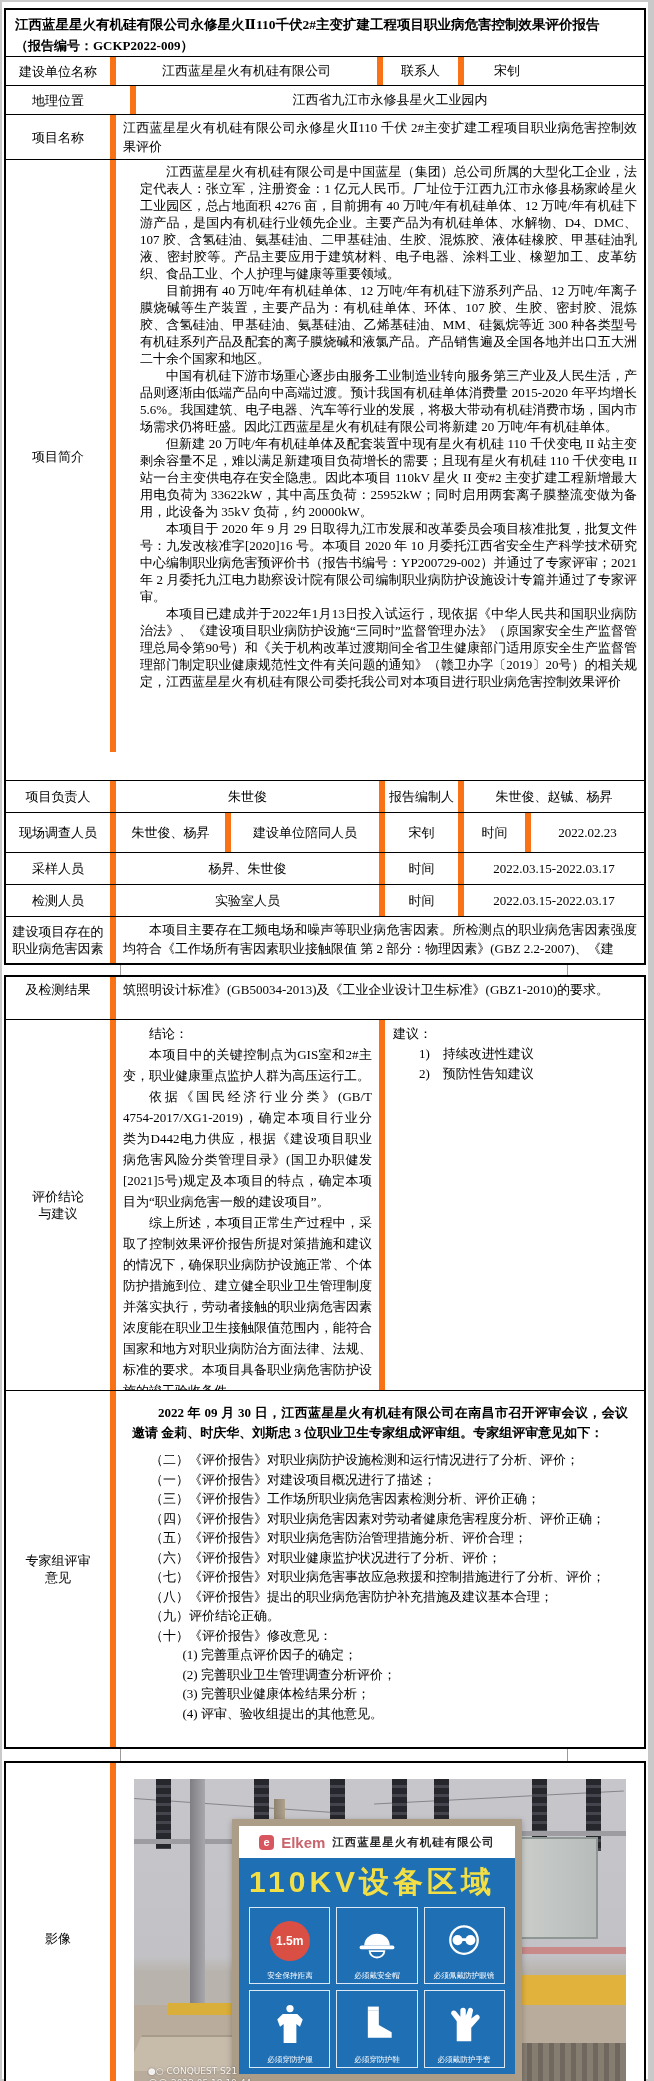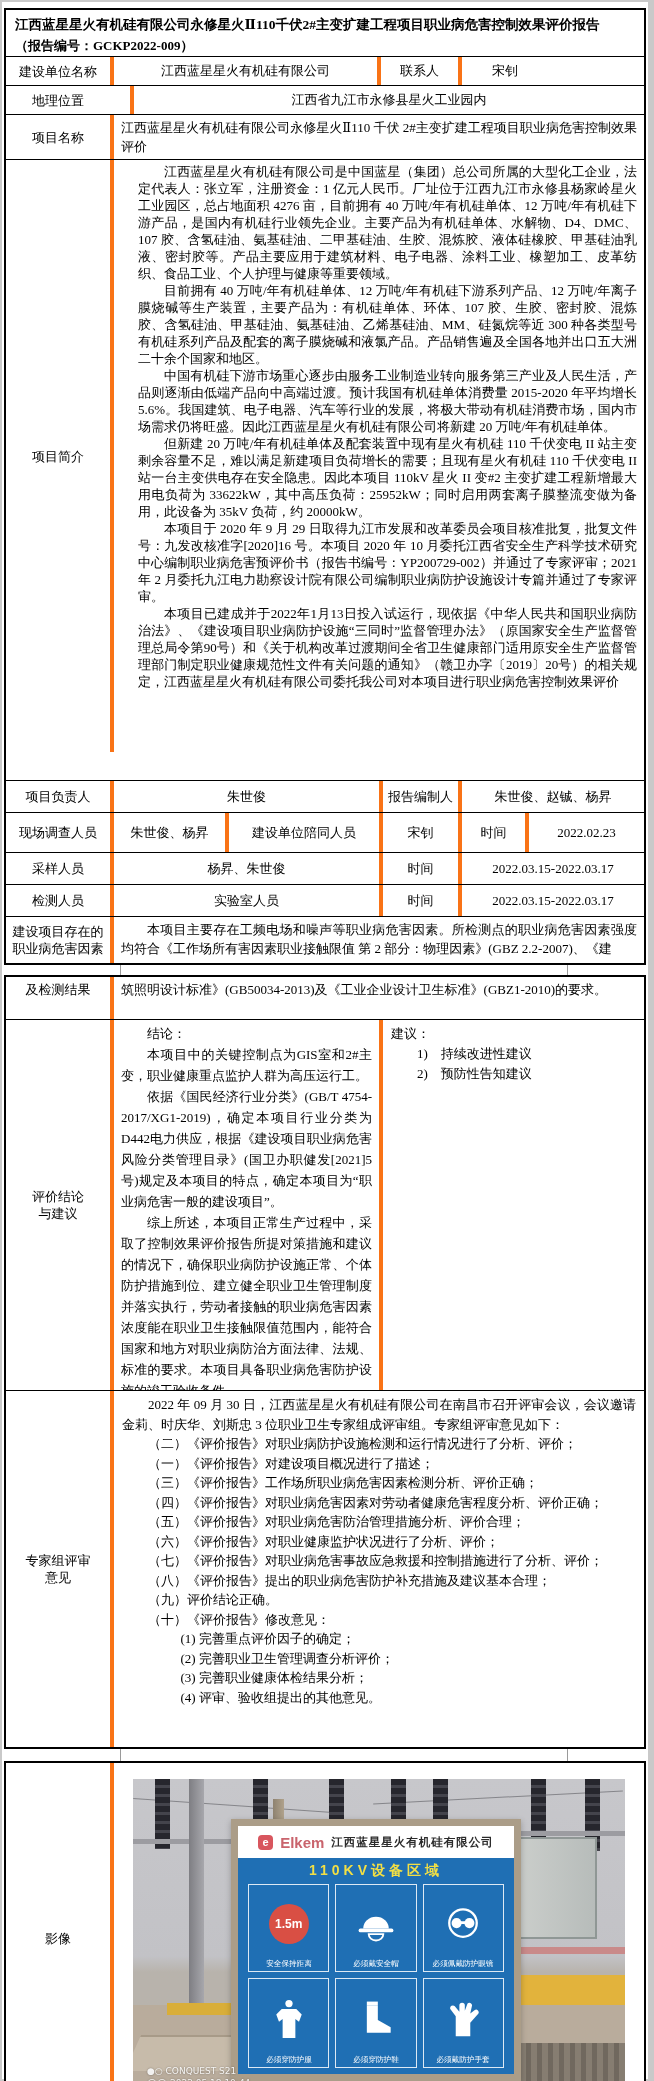--- a/index.html
+++ b/index.html
@@ -2,41 +2,41 @@
 <html><head>
 <meta charset="utf-8">
 <style>
   html,body{margin:0;padding:0;}
   body{width:654px;height:2081px;background:#c9c9c9;font-family:"Liberation Serif","DejaVu Serif",serif;color:#000;}
   .page{position:absolute;left:2px;top:2px;width:646px;height:2077px;background:#fff;}
   .tbl{width:638px;margin:0 auto;border:2px solid #000;background:#fff;}
   .t1{margin-top:6px;}
   .row{display:grid;border-top:1px solid #000;}
   .row:first-child{border-top:none;}
-  .c{border-left:4px solid #f97316;overflow:hidden;box-sizing:border-box;}
+  .c{border-left:6px solid #f97316;overflow:hidden;box-sizing:border-box;}
   .c:first-child{border-left:none;}
   .lab{display:flex;flex-direction:column;align-items:center;justify-content:center;text-align:center;font-size:13px;line-height:17px;}
   .ctr{display:flex;align-items:center;justify-content:center;text-align:center;font-size:13px;}
   .txt{font-size:13px;line-height:19px;padding:3px 7px;text-align:justify;}
   .txt p{margin:0;text-indent:2em;}
   .cols2{grid-template-columns:104px 1fr;}
   .colsUnit{grid-template-columns:104px 267px 81px 1fr;}
   .colsLeader{grid-template-columns:104px 269px 79px 1fr;margin-top:28px;}
   .colsSurvey{grid-template-columns:104px 115px 154px 79px 67px 1fr;}
   .colsSample{grid-template-columns:104px 269px 79px 1fr;}
   .colsConcl{grid-template-columns:104px 269px 1fr;}
   .titleRow{display:block;text-align:left;font-weight:bold;font-size:13.5px;line-height:21px;padding-top:4px;height:46px;margin-left:9px;}
   .titleRow .t2l{font-size:13px;}
   .leftPad{display:flex;align-items:center;font-size:13px;padding-left:30px;}
   .noIndent p{text-indent:0;}
   .sugg{font-size:13px;line-height:20px;padding:4px 8px;}
   .sugg div{margin:0;}
   .sugg .si{padding-left:26px;}
   .expTxt{font-size:13px;line-height:19.5px;padding:4px 8px;text-align:left;}
-  .expTxt .eIntro{text-indent:2em;margin:0;text-align:justify;}
+  .expTxt .eIntro{text-indent:2em;margin:8px;text-align:justify;font-weight:bold;}
   .expTxt .eItem{margin:0;padding-left:2em;}
   .expTxt .eSub{margin:0;padding-left:4.5em;}
   .pgbreak{position:relative;height:10px;background:#fff;}
   .tick{position:absolute;top:0;width:1px;height:100%;background:#9a9a9a;}
   .tick.l{left:118px;} .tick.r{left:565px;}
   
   .mediaCell{display:flex;align-items:flex-start;justify-content:center;}
   .photo{position:relative;width:492px;height:322px;margin-top:16px;background:linear-gradient(180deg,#c7c7cb 0%,#c2c2c6 55%,#b8b3ac 60%);overflow:hidden;}
   .ins{position:absolute;top:0;width:15px;background:repeating-linear-gradient(180deg,#26262d 0 6px,#44444c 6px 9px);}
   .crossbar{position:absolute;height:5px;background:#9c9ca1;}
@@ -52,21 +52,21 @@
   .curbY{position:absolute;left:34px;bottom:86px;width:120px;height:12px;background:#d9ae39;}
   .leg{position:absolute;width:11px;background:linear-gradient(90deg,#8e8270,#b0a28c);}
   .legL{left:140px;top:20px;height:302px;}
   .legR{left:352px;top:60px;height:262px;}
   .sign{position:absolute;left:98px;top:40px;width:276px;height:248px;border:7px solid #ab9d88;background:#fff;box-shadow:0 2px 6px rgba(0,0,0,.25);display:flex;flex-direction:column;}
   .signHead{height:32px;display:flex;align-items:center;justify-content:center;gap:7px;background:#fff;}
   .elkemMark{width:15px;height:15px;border-radius:4px;background:#d8565e;color:#fff;font-size:11px;font-weight:bold;display:flex;align-items:center;justify-content:center;font-family:"Liberation Sans",sans-serif;}
   .elkemTxt{color:#c9646d;font-size:15px;font-weight:bold;font-family:"Liberation Sans",sans-serif;}
   .signCo{color:#2b2b2b;font-size:11.5px;font-weight:bold;letter-spacing:1px;}
   .signBody{flex:1;background:#1f6fb4;padding:2px 10px 6px;display:flex;flex-direction:column;}
-  .signTitle{color:#f2df45;font-size:14px;font-weight:bold;text-align:center;letter-spacing:4px;margin:2px 0 4px;font-family:"Liberation Sans",sans-serif;}
+  .signTitle{color:#f2df45;font-size:30px;font-weight:bold;text-align:left;letter-spacing:4px;margin:2px 0 4px;font-family:"Liberation Sans",sans-serif;}
   .pictoGrid{display:grid;grid-template-columns:repeat(3,1fr);gap:6px;flex:1;}
   .picto{border:1px solid rgba(255,255,255,.85);display:flex;flex-direction:column;align-items:center;justify-content:flex-end;padding:3px 2px 3px;}
   .picto .ic{flex:1;display:flex;align-items:center;justify-content:center;}
   .picto .cap{color:#fff;font-size:8px;line-height:9px;white-space:nowrap;transform:scale(.95);}
   .badge15{width:40px;height:40px;border-radius:50%;background:#d94f44;color:#fff;display:flex;align-items:center;justify-content:center;font-weight:bold;font-size:12px;font-family:"Liberation Sans",sans-serif;}
   .wm{position:absolute;left:14px;bottom:12px;color:rgba(255,255,255,.9);font-size:9px;line-height:12px;font-family:"DejaVu Sans",sans-serif;text-shadow:0 0 2px rgba(0,0,0,.4);}
   .wire{position:absolute;height:1px;background:rgba(90,90,95,.6);}
 </style>
 </head>
 <body>

